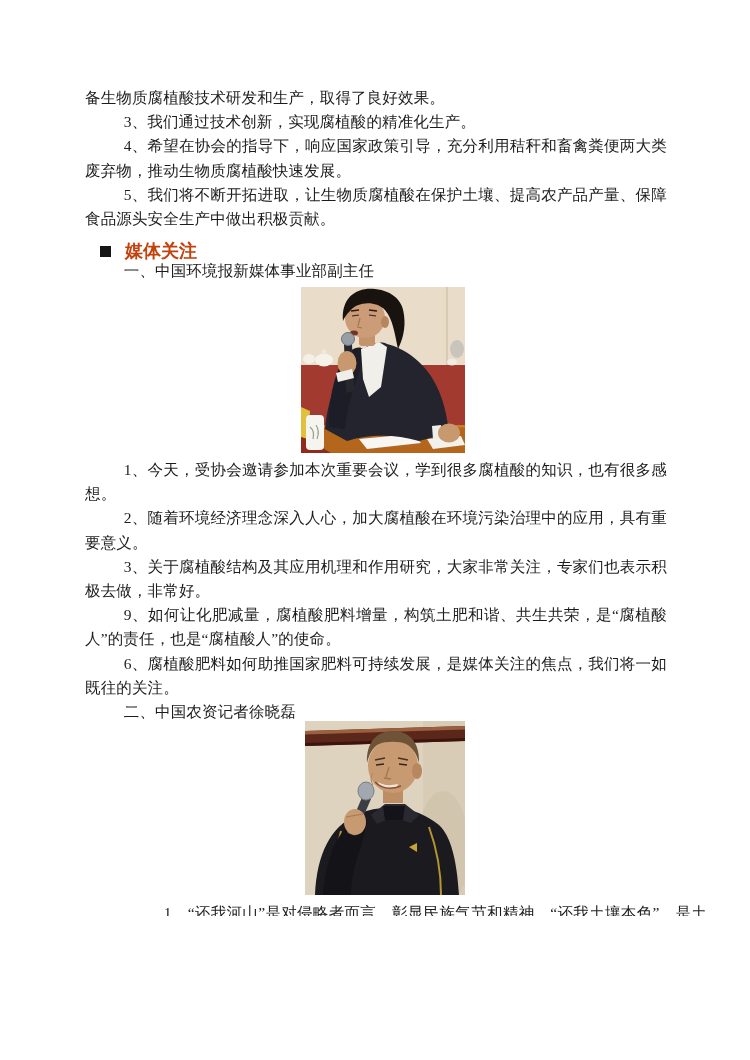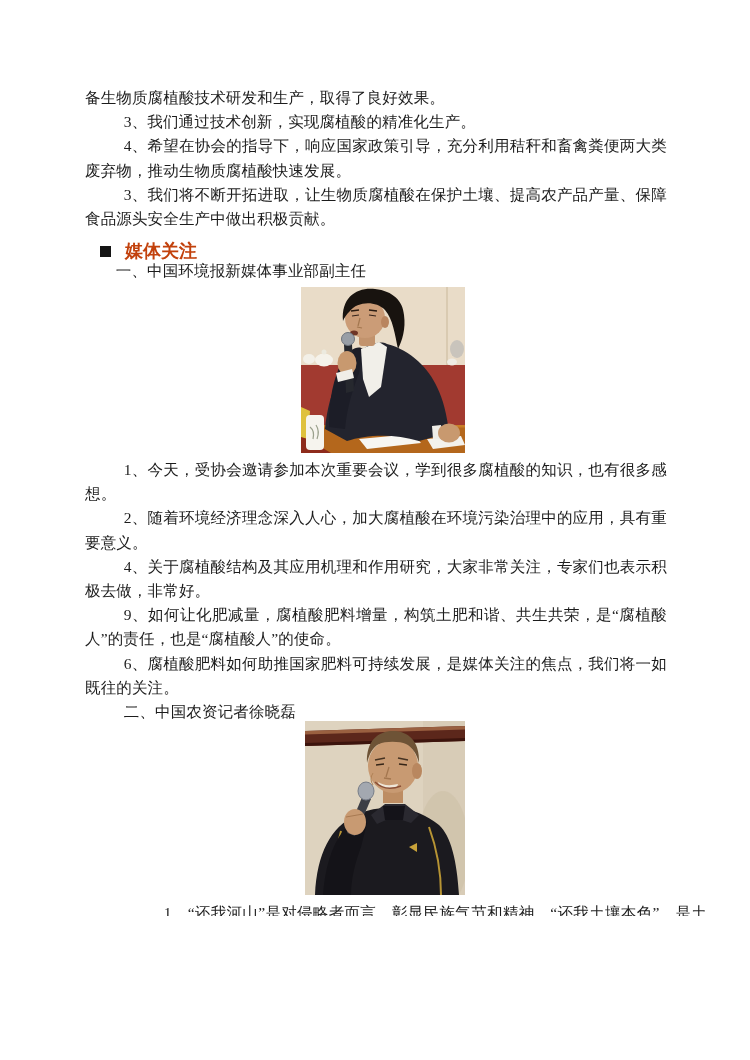--- a/index.html
+++ b/index.html
@@ -15,39 +15,39 @@
   }
   .textblock p{margin:0;text-indent:2.5em;}
   .textblock p.noindent{text-indent:0;}
   .section-heading{
     position:absolute;left:100px;top:239px;display:flex;align-items:center;
     font-family:"Liberation Sans","DejaVu Sans",sans-serif;font-weight:bold;
     font-size:18px;color:#c2410c;
   }
   .bullet-square{width:11px;height:11px;background:#151515;margin-right:14px;flex:0 0 auto;}
   .subhead{
-    position:absolute;left:77px;width:582px;font-size:15.5px;line-height:20px;
+    position:absolute;left:85px;width:582px;font-size:15.5px;line-height:20px;
     text-indent:2.5em;letter-spacing:0.15px;
   }
   .photo{position:absolute;display:block;}
   .page-number{
     position:absolute;left:-6px;top:979px;font-size:14px;color:#4a4a4a;
     font-family:"Liberation Serif","DejaVu Serif",serif;
   }
 </style>
 </head>
 <body>
 
 <div class="page">
 
   <div class="textblock" style="top:86px;">
     <p class="noindent">备生物质腐植酸技术研发和生产，取得了良好效果。</p>
     <p>3、我们通过技术创新，实现腐植酸的精准化生产。</p>
     <p>4、希望在协会的指导下，响应国家政策引导，充分利用秸秆和畜禽粪便两大类废弃物，推动生物质腐植酸快速发展。</p>
-    <p>3、我们将不断开拓进取，让生物质腐植酸在保护土壤、提高农产品产量、保障食品源头安全生产中做出积极贡献。</p>
+    <p>5、我们将不断开拓进取，让生物质腐植酸在保护土壤、提高农产品产量、保障食品源头安全生产中做出积极贡献。</p>
   </div>
 
   <div class="section-heading">
     <span class="bullet-square"></span>
     <span>媒体关注</span>
   </div>
 
   <div class="subhead" style="top:261px;">一、中国环境报新媒体事业部副主任</div>
 
   <svg class="photo" style="left:301px;top:287px;" width="164" height="166" viewBox="0 0 164 166">
@@ -84,21 +84,21 @@
       <ellipse cx="46" cy="76" rx="9.5" ry="12" fill="#c8996f"></ellipse>
       <polygon points="35,86 51,82 53,91 37,95" fill="#f0eee8"></polygon>
       <polygon points="131,139 140,138 142,152 132,152" fill="#efede7"></polygon>
       <ellipse cx="148" cy="146" rx="11" ry="9.5" fill="#c8996f"></ellipse>
     </g>
   </svg>
 
   <div class="textblock" style="top:458px;">
     <p>1、今天，受协会邀请参加本次重要会议，学到很多腐植酸的知识，也有很多感想。</p>
     <p>2、随着环境经济理念深入人心，加大腐植酸在环境污染治理中的应用，具有重要意义。</p>
-    <p>4、关于腐植酸结构及其应用机理和作用研究，大家非常关注，专家们也表示积极去做，非常好。</p>
+    <p>3、关于腐植酸结构及其应用机理和作用研究，大家非常关注，专家们也表示积极去做，非常好。</p>
     <p>9、如何让化肥减量，腐植酸肥料增量，构筑土肥和谐、共生共荣，是“腐植酸人”的责任，也是“腐植酸人”的使命。</p>
     <p>6、腐植酸肥料如何助推国家肥料可持续发展，是媒体关注的焦点，我们将一如既往的关注。</p>
     <p>二、中国农资记者徐晓磊</p>
   </div>
 
   <svg class="photo" style="left:305px;top:721px;" width="160" height="174" viewBox="0 0 160 174">
     <rect x="0" y="0" width="160" height="174" fill="#ded3bf"></rect>
     <rect x="118" y="0" width="42" height="174" fill="#d4c7b0" opacity="0.55"></rect>
     <ellipse cx="138" cy="128" rx="26" ry="58" fill="#c9bca2" opacity="0.45"></ellipse>
     <polygon points="0,10 160,5 160,20 0,25" fill="#5c271b"></polygon>

